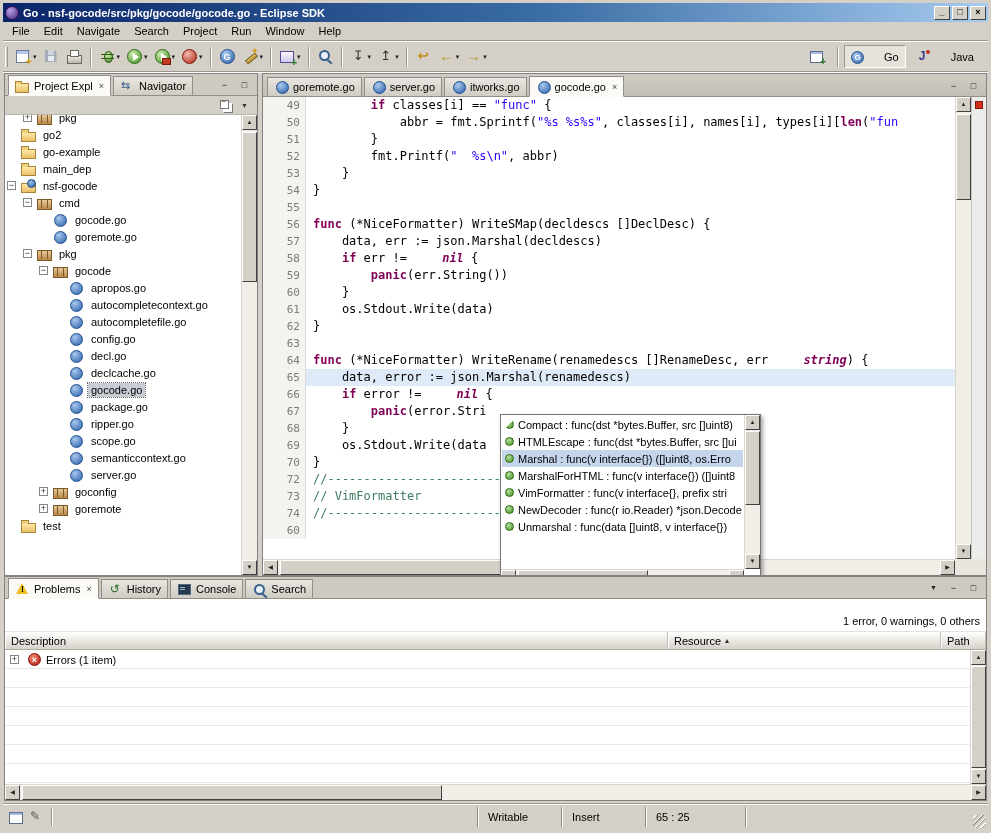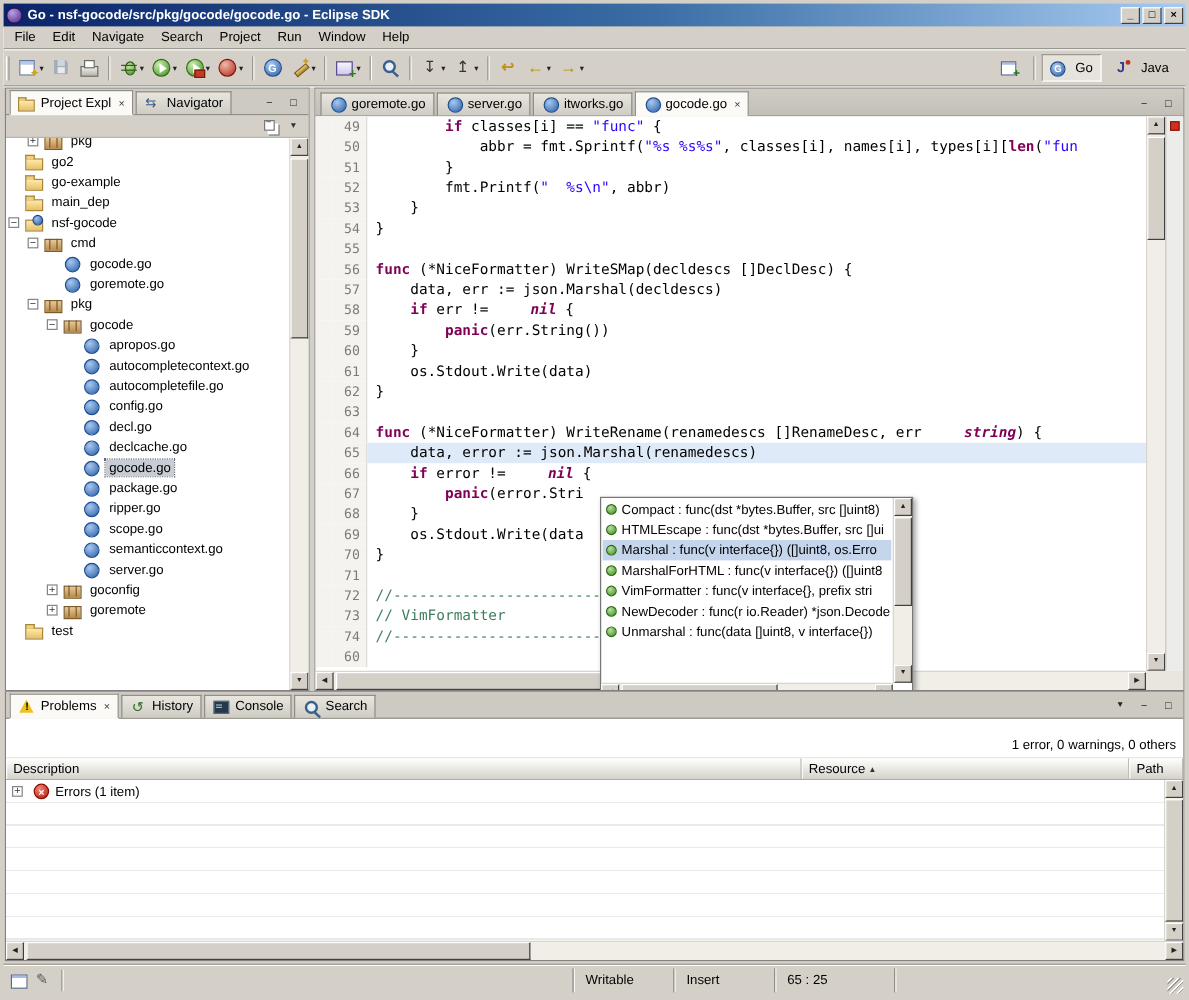--- a/index.html
+++ b/index.html
@@ -42,21 +42,21 @@
 .ti-new-go-project::after{content:"+";position:absolute;right:-1px;bottom:-3px;color:#2a7a2a;font-weight:bold;font-size:11px;}
 .ti-open-search::before,.vti-search::before{content:"";position:absolute;left:2px;top:2px;width:7px;height:7px;border:2px solid #38608c;border-radius:50%;background:#e8f0f8;}
 .ti-open-search::after,.vti-search::after{content:"";position:absolute;left:11px;top:11px;width:6px;height:2px;background:#38608c;transform:rotate(42deg);transform-origin:0 0;}
 .ti-next-annotation::before{content:"↧";display:block;text-align:center;font-size:13px;line-height:16px;color:#333;}
 .ti-previous-annotation::before{content:"↥";display:block;text-align:center;font-size:13px;line-height:16px;color:#333;}
 .ti-last-edit-location::before{content:"↩";display:block;text-align:center;font-size:13px;line-height:16px;color:#c09020;font-weight:bold;}
 .ti-back::before{content:"←";display:block;text-align:center;font-size:14px;line-height:16px;color:#b89010;font-weight:bold;}
 .ti-forward::before{content:"→";display:block;text-align:center;font-size:14px;line-height:16px;color:#b89010;font-weight:bold;}
 .perspective-bar{margin-left:auto;display:flex;align-items:center;padding-right:6px;}
 .psep{width:0;height:20px;border-left:1px solid #9a9890;border-right:1px solid #fff;margin:0 4px;}
-.pbtn{display:inline-flex;align-items:center;gap:8px;height:23px;padding:0 6px;margin:0 1px;border:1px solid transparent;}
+.pbtn{display:inline-flex;align-items:center;gap:20px;height:23px;padding:0 6px;margin:0 1px;border:1px solid transparent;}
 .pbtn.active{border-color:#9a9890 #fff #fff #9a9890;background:#e6e3dc;}
 .picon{width:16px;height:15px;position:relative;display:inline-block;}
 .pi-open::before{content:"";position:absolute;left:1px;top:2px;width:11px;height:10px;background:#fff;border:1px solid #5a6a8a;box-shadow:inset 0 2px 0 #aabce0;}
 .pi-open::after{content:"+";position:absolute;right:-1px;bottom:-3px;color:#2a7a2a;font-weight:bold;font-size:10px;}
 .pi-go{border-radius:50%;width:13px;height:13px;margin-top:1px;background:radial-gradient(circle at 35% 30%,#aecdf0,#2a5fa8);border:1px solid #1d4d8f;color:#fff;font-size:8px;font-weight:bold;text-align:center;line-height:12px;}
 .pi-go::before{content:"G";}
 .pi-java::before{content:"J";position:absolute;left:4px;top:0;color:#3a3a8c;font-weight:bold;font-size:12px;}
 .pi-java::after{content:"";position:absolute;right:1px;top:1px;width:4px;height:4px;border-radius:50%;background:#c03020;}
 
 
@@ -130,21 +130,21 @@
 .seg-c{color:#3f7f5f;}
 .seg-p{color:#000;}
 .esb{right:15px;top:0;bottom:16px;width:16px;}
 .overview-ruler{position:absolute;right:0;top:0;bottom:16px;width:15px;background:#ececea;border-left:1px solid #c8c5be;}
 .ov-marker-red{position:absolute;left:3px;top:4px;width:8px;height:8px;background:#d03020;border:1px solid #8a1408;}
 .ehsb{left:0;right:31px;bottom:0;height:16px;}
 .sb-corner{position:absolute;right:0;bottom:0;width:31px;height:16px;background:#e8e6de;}
 
 
 .popup{position:absolute;left:237px;top:317px;width:261px;height:172px;background:#fff;border:1px solid #767676;box-shadow:2px 2px 4px rgba(0,0,0,.35);z-index:6;}
-.popup-list{position:absolute;left:1px;top:1px;right:17px;bottom:17px;overflow:hidden;}
+.popup-list{position:absolute;left:1px;top:1px;right:17px;bottom:17px;overflow:hidden;border-radius:26px;}
 .pitem{height:17px;display:flex;align-items:center;gap:4px;padding:0 3px;white-space:nowrap;overflow:hidden;}
 .pitem.sel{background:#c4d5ec;}
 .pball{width:9px;height:9px;border-radius:50%;background:radial-gradient(circle at 35% 30%,#b8e0a0,#3f8f1f);border:1px solid #2a6a10;flex:none;}
 .plbl{font-size:11px;}
 .psbv{top:0;right:0;bottom:16px;width:16px;}
 .psbh{left:0;right:16px;bottom:0;height:16px;}
 
 
 .bottom-panel{position:absolute;left:4px;right:4px;top:576px;height:225px;border:1px solid #848280;background:#fff;display:flex;flex-direction:column;}
 .problems-summary{height:17px;background:#fff;padding:16px 6px;border-bottom:1px solid #e4e2dc;text-align:right;}
@@ -578,25 +578,20 @@
         </div>
         <div class="crow">
           <span class="cann"></span>
           <span class="cnum">69</span>
           <span class="ccode"><span class="seg-p">    os.Stdout.Write(data</span></span>
         </div>
         <div class="crow">
           <span class="cann"></span>
           <span class="cnum">70</span>
           <span class="ccode"><span class="seg-p">}</span></span>
-        </div>
-        <div class="crow">
-          <span class="cann"></span>
-          <span class="cnum">71</span>
-          <span class="ccode"></span>
         </div>
         <div class="crow">
           <span class="cann"></span>
           <span class="cnum">72</span>
           <span class="ccode"><span class="seg-c">//----------------------------------------------------</span></span>
         </div>
         <div class="crow">
           <span class="cann"></span>
           <span class="cnum">73</span>
           <span class="ccode"><span class="seg-c">// VimFormatter</span></span>

